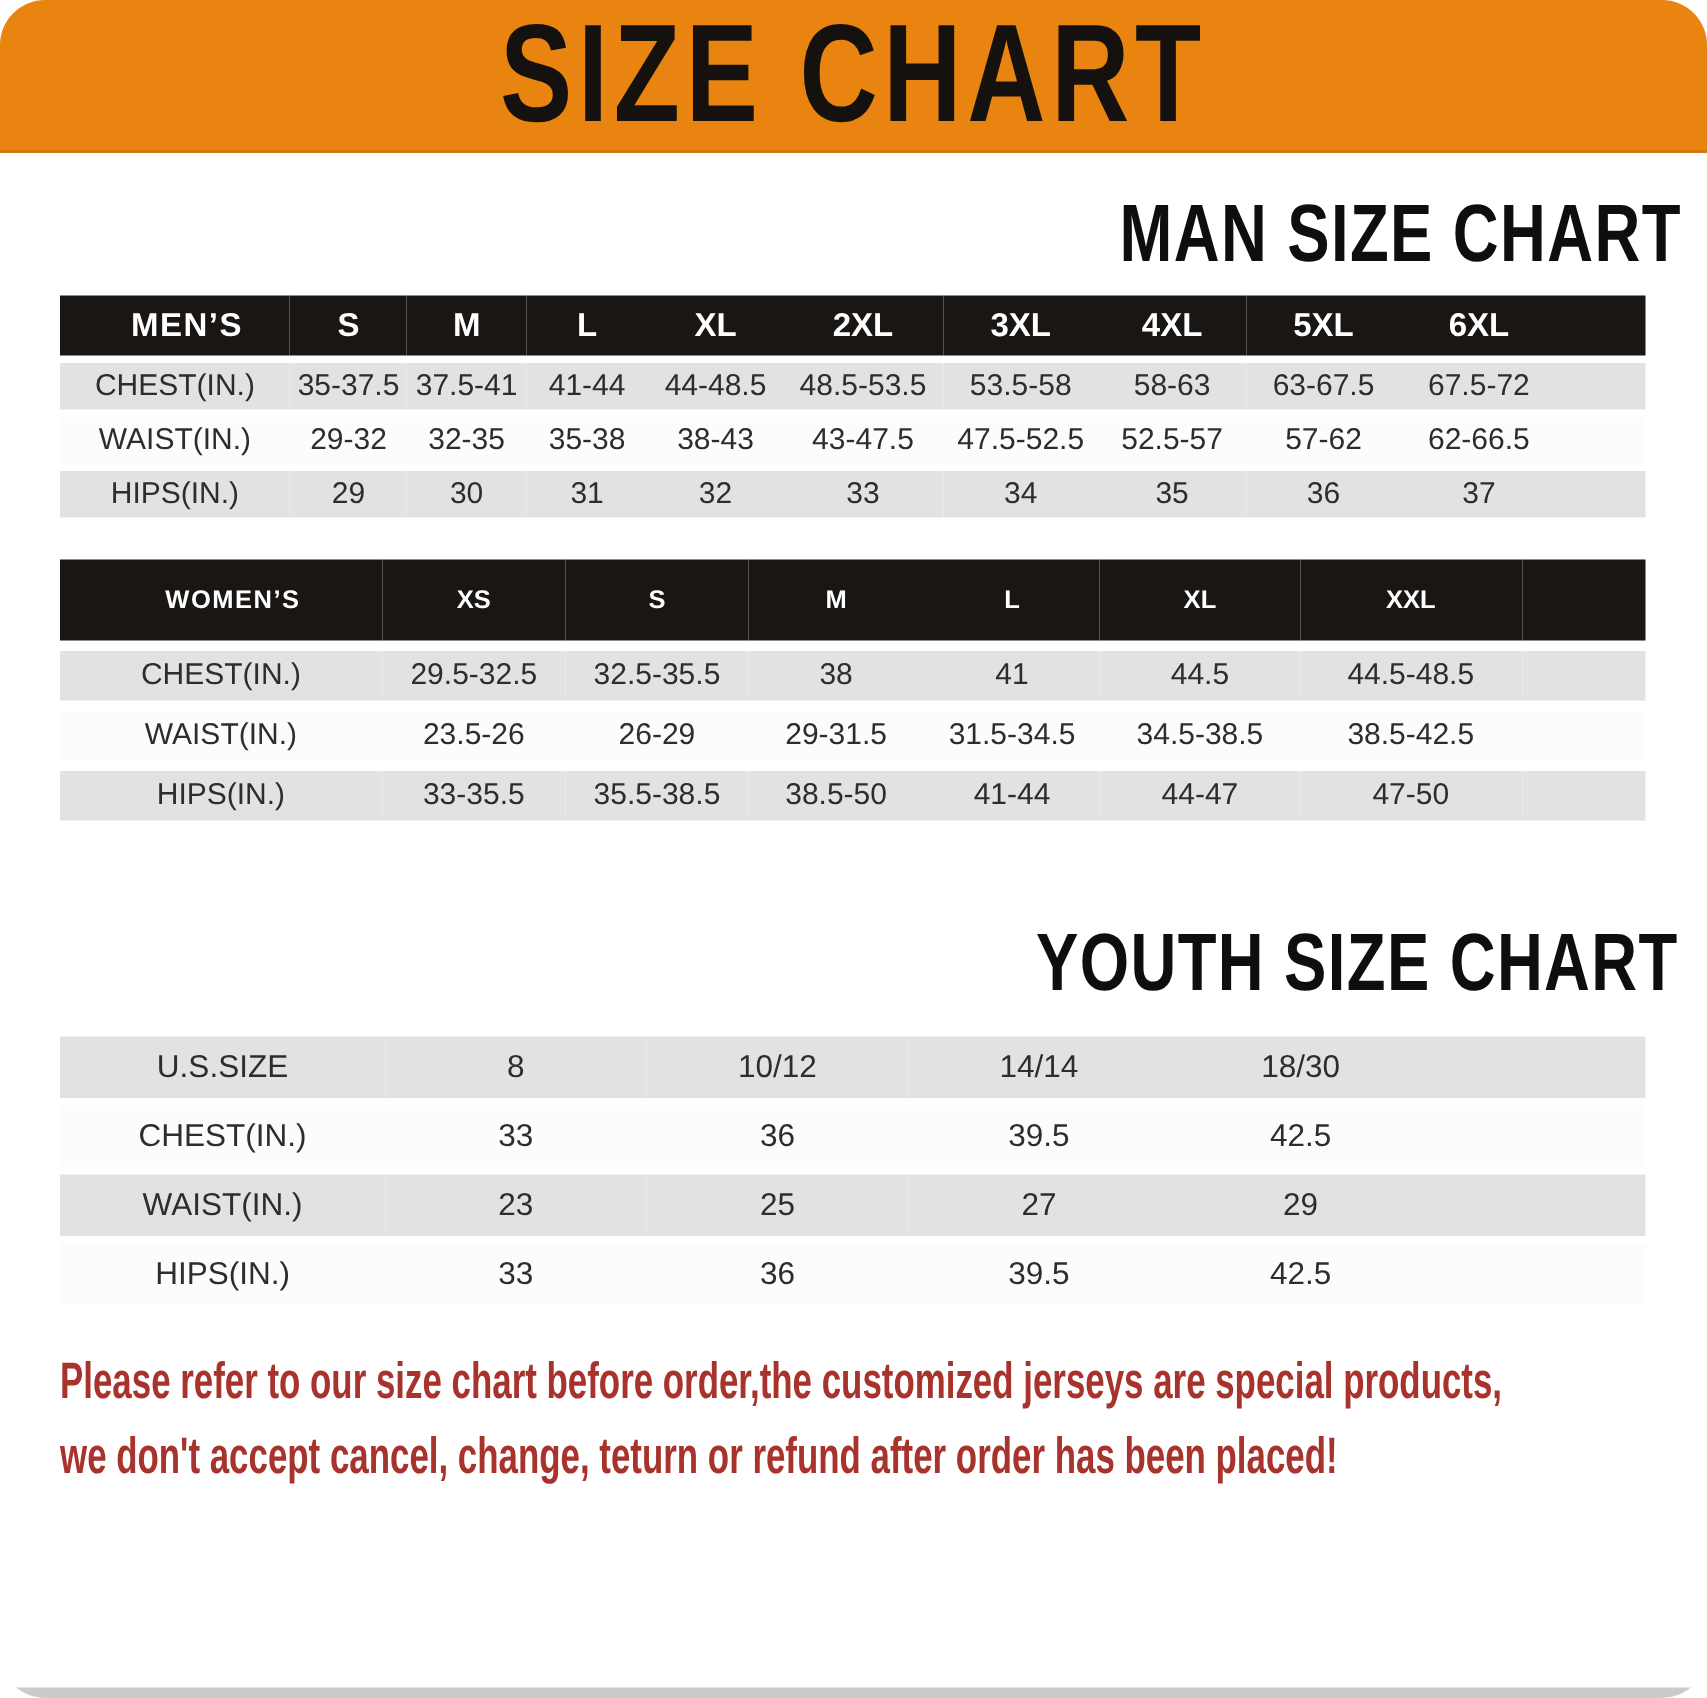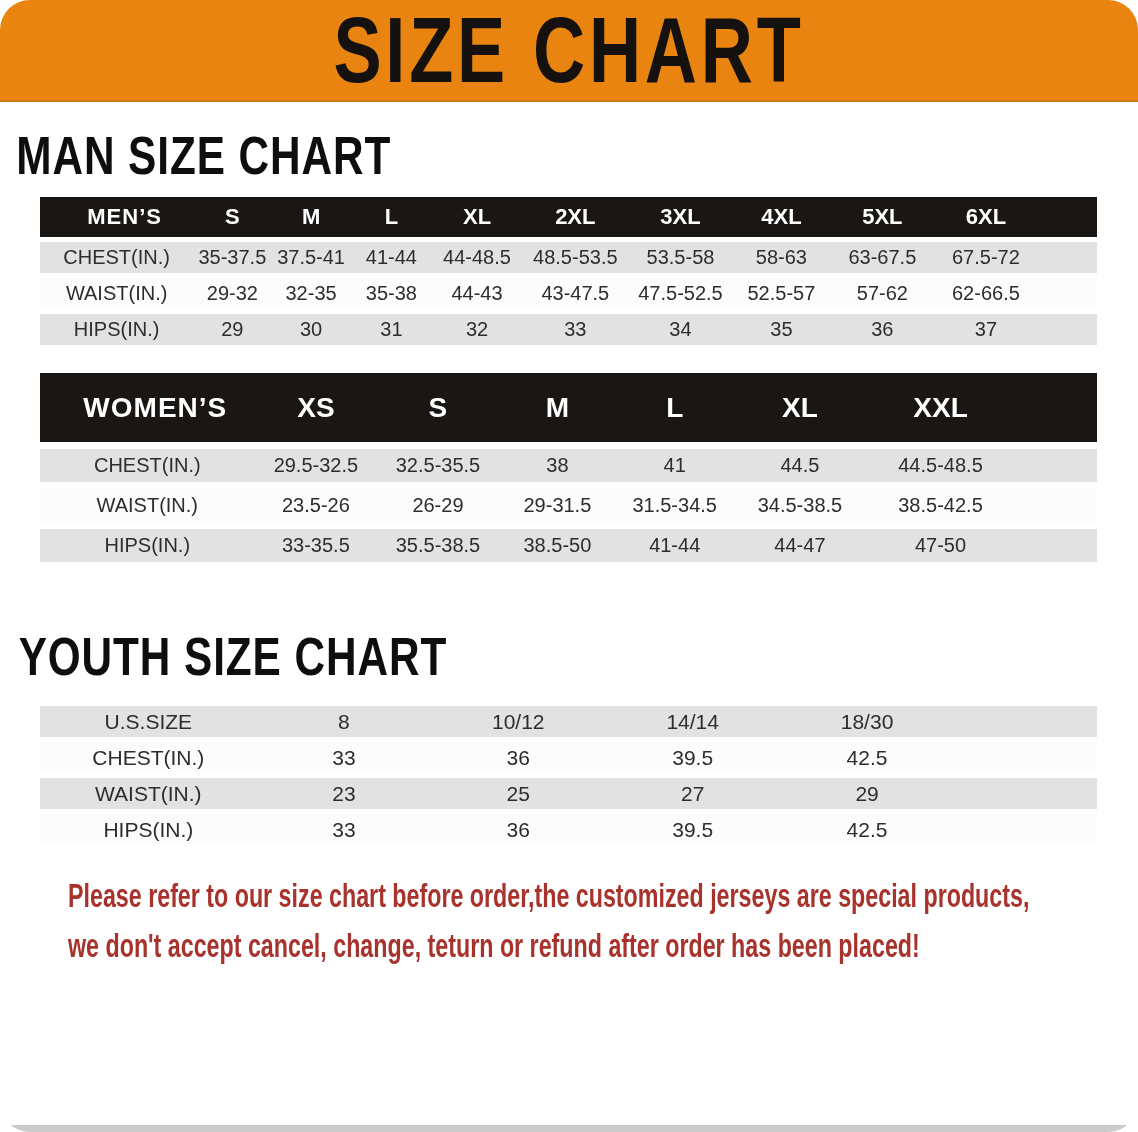--- a/index.html
+++ b/index.html
@@ -8,21 +8,21 @@
 
   
   .banner { height: 100px; background: #E8840F; text-align: center; border-bottom: 2px solid #d07a10; }
   .banner-title {
     display: inline-block; font-weight: bold; font-size: 76px; line-height: 100px;
     letter-spacing: 4px; color: #14110e; transform: scale(0.95, 1.22); transform-origin: center;
     white-space: nowrap;
   }
 
   
-  .section-heading { text-align: left; }
+  .section-heading { text-align: right; }
   .condensed-lg {
     display: inline-block; font-weight: bold; font-size: 46px; line-height: 54px;
     letter-spacing: 1px; color: #0e0e0e; transform: scale(0.92, 1.18); transform-origin: center;
     white-space: nowrap;
   }
   .heading-man   { margin-top: 26px; }
   .heading-women { margin-top: 30px; }
   .heading-youth { margin-top: 60px; }
 
   
@@ -41,39 +41,39 @@
   .row td { color: #2d2d2d; }
   .lbl { color: #171717; }
 
   .men { margin-top: 10px; }
   .men .hdr td { height: 40px; font-size: 22px; }
   .men .corner { font-size: 29px; }
   .men .row td { height: 31px; font-size: 20px; }
   .men .lbl { font-size: 19px; }
 
   .women { margin-top: 16px; border-spacing: 0 7px; }
-  .women .hdr td { height: 69px; font-size: 28px; }
+  .women .hdr td { height: 54px; font-size: 17px; }
   .women .corner { font-size: 28px; }
   .women .row td { height: 33px; font-size: 20px; }
   .women .lbl { font-size: 19px; }
 
   .youth { margin-top: 18px; }
   .youth .hdr td { height: 52px; font-size: 25px; }
   .youth .corner { font-size: 28px; letter-spacing: 2px; }
-  .youth .row td { height: 31px; font-size: 21px; }
+  .youth .row td { height: 41px; font-size: 21px; }
   .youth .lbl { font-size: 20px; }
 
   
   .disclaimer { margin: 22px 0 0 40px; color: #A8322C; }
   .dline {
     display: inline-block; font-size: 31px; line-height: 48px; font-weight: bold;
     transform: scale(0.75, 1.1); transform-origin: left center; white-space: nowrap;
   }
   .dline2 { margin-top: 2px; }
-  .disclaimer .wrap { display: block; margin-left: 28px; }
+  .disclaimer .wrap { display: block; }
 
   .bottom-strip { position: absolute; left: 0; right: 0; bottom: 0; height: 7px; background: #cbcbcb; }
 </style>
 </head>
 <body>
 
 <div class="page">
 
   <div class="banner">
     <span class="banner-title">SIZE CHART</span>
@@ -121,21 +121,21 @@
       <td>58-63</td>
       <td>63-67.5</td>
       <td>67.5-72</td>
       <td></td>
     </tr>
     <tr class="row white">
       <td class="lbl">WAIST(IN.)</td>
       <td>29-32</td>
       <td>32-35</td>
       <td>35-38</td>
-      <td>44-43</td>
+      <td>38-43</td>
       <td>43-47.5</td>
       <td>47.5-52.5</td>
       <td>52.5-57</td>
       <td>57-62</td>
       <td>62-66.5</td>
       <td></td>
     </tr>
     <tr class="row gray">
       <td class="lbl">HIPS(IN.)</td>
       <td>29</td>

